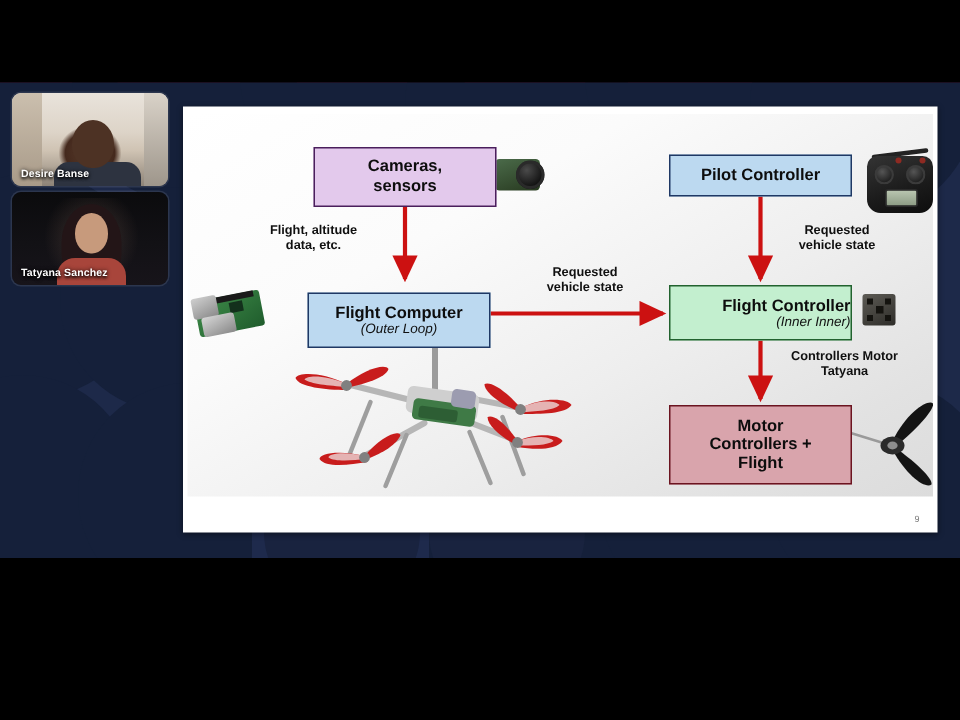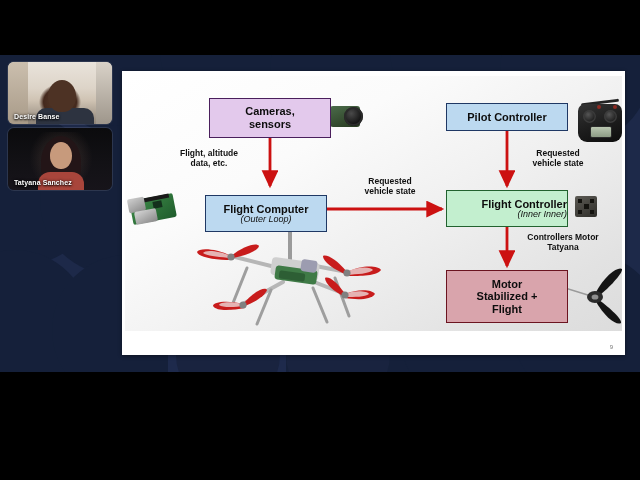--- a/index.html
+++ b/index.html
@@ -505,21 +505,21 @@
         <div class="t1">Pilot Controller</div>
       </div>
 
       <div class="node" id="node-flight-controller">
         <div class="t1">Flight Controller</div>
         <div class="t2">(Inner Inner)</div>
       </div>
 
       <div class="node" id="node-motors">
         <div class="t1">Motor</div>
-        <div class="t1">Stabilized +</div>
+        <div class="t1">Controllers +</div>
         <div class="t1">Flight</div>
       </div>
 
       <div class="edge-label" id="label-images">
         <div>Flight, altitude</div>
         <div>data, etc.</div>
       </div>
 
       <div class="edge-label" id="label-requested-mid">
         <div>Requested</div>

